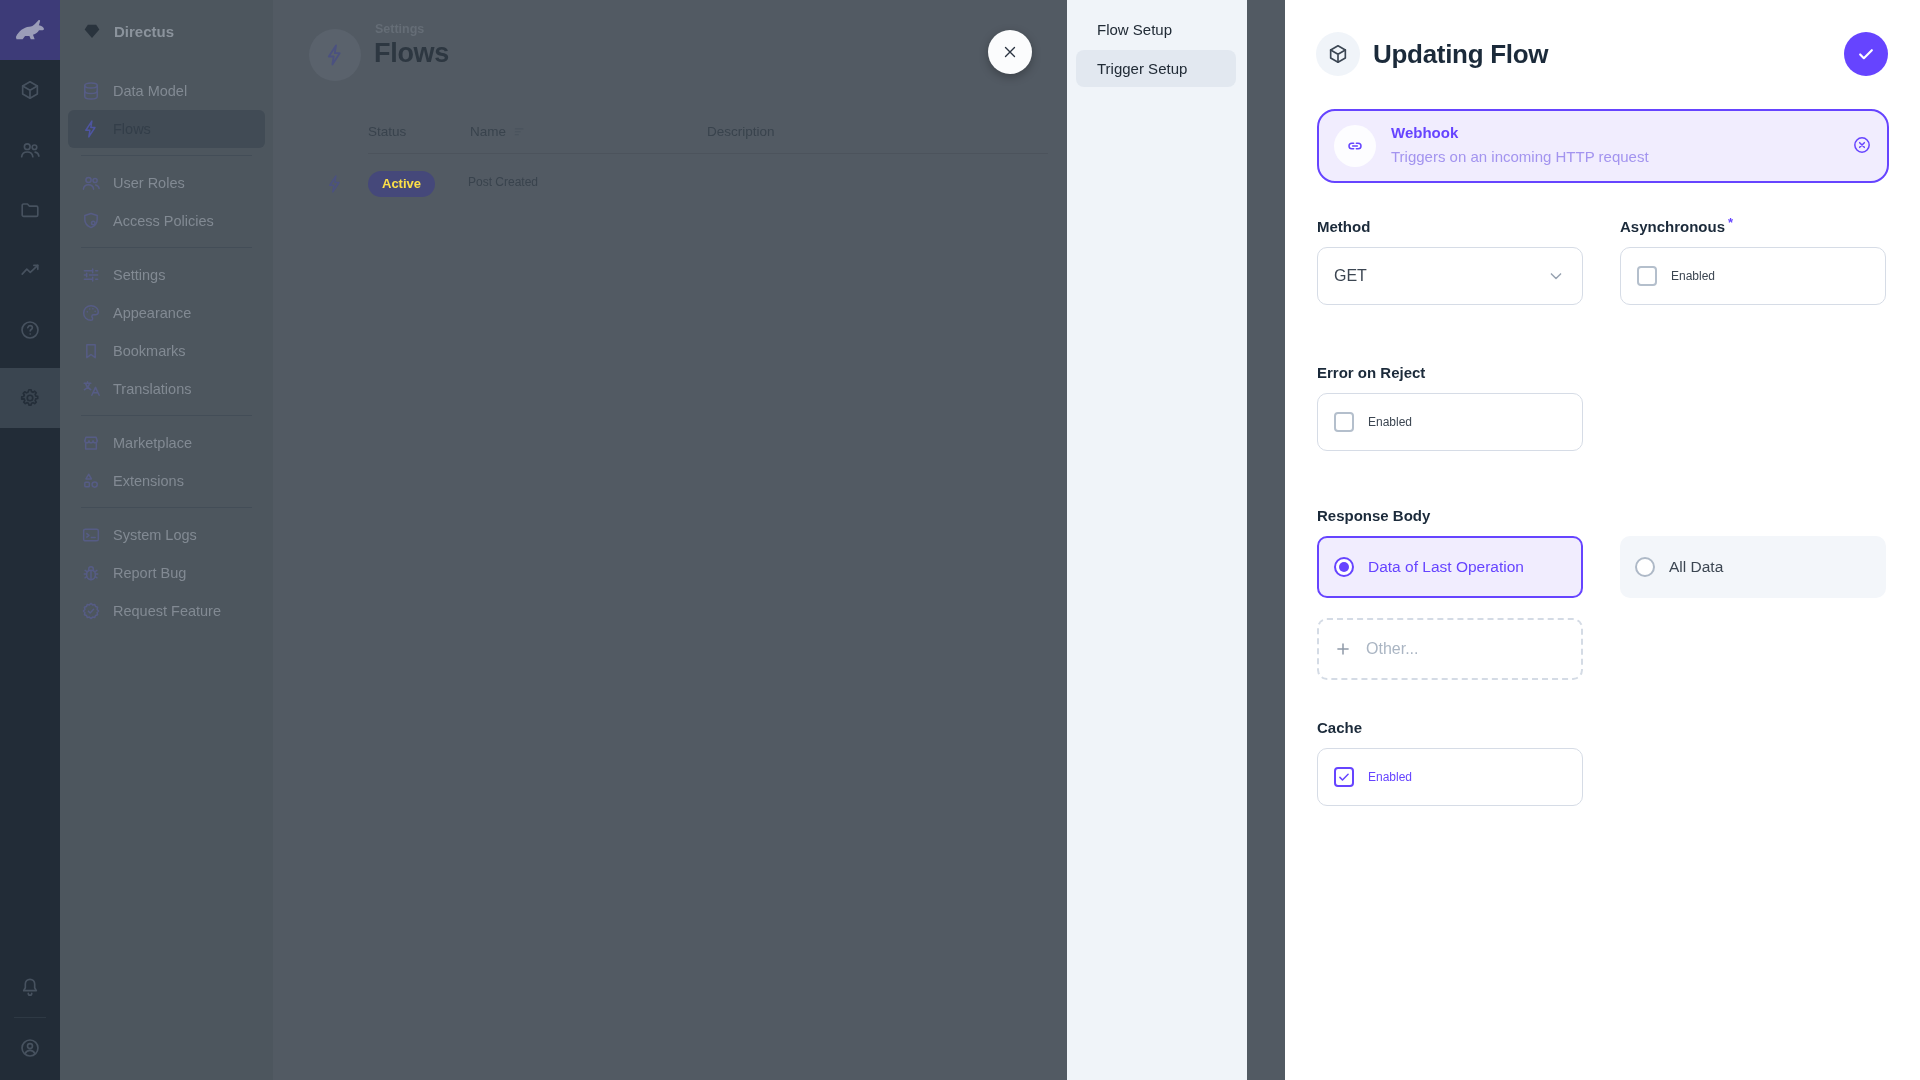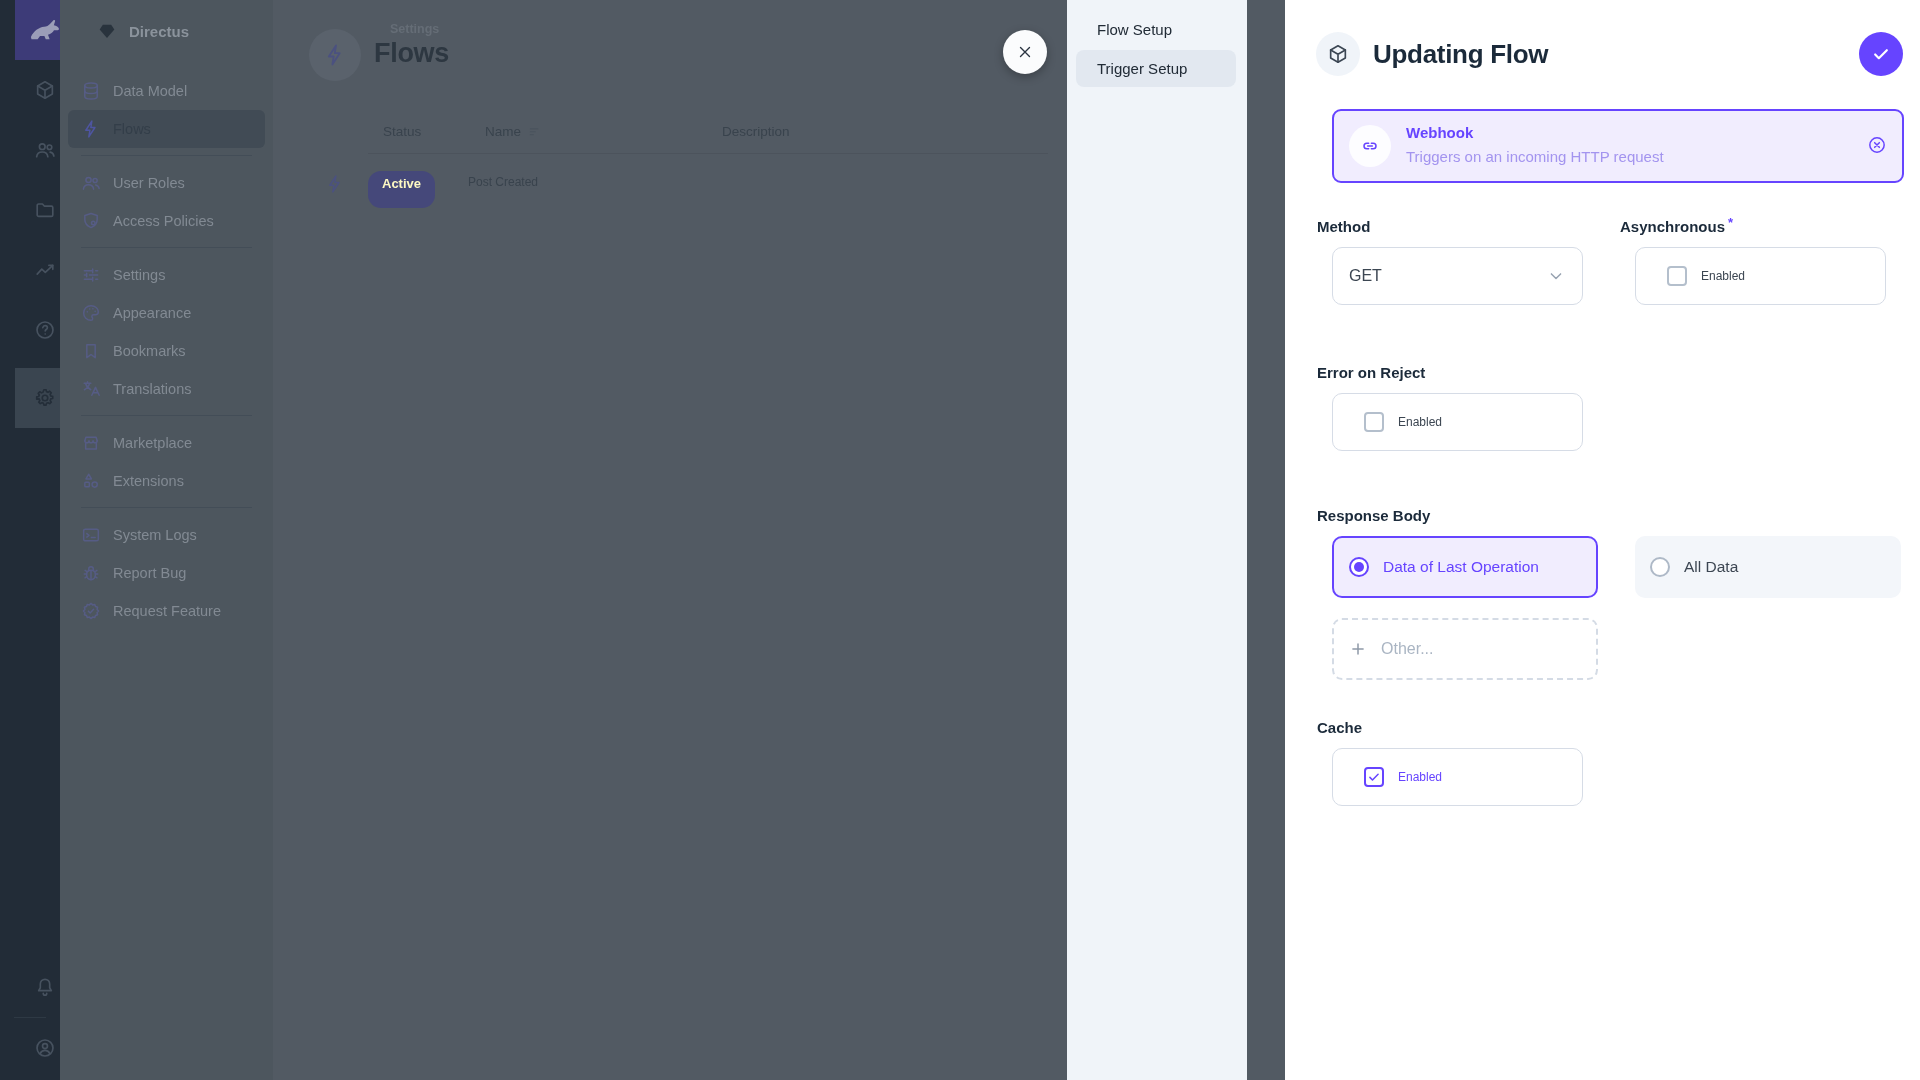--- a/index.html
+++ b/index.html
@@ -2,21 +2,21 @@
 <html><head>
 <meta charset="utf-8">
 <style>
   * { margin:0; padding:0; box-sizing:border-box; }
   html,body { background:#10161d; }
   .screen{
     position:relative; width:1920px; height:1080px; overflow:hidden;
     font-family:"Liberation Sans", sans-serif; background:#525a63;
     -webkit-font-smoothing:antialiased;
   }
-  [data-interactable="true"]{ cursor:pointer;margin-left:15px; }
+  [data-interactable="true"]{ cursor:pointer; }
   .i{ display:inline-flex; align-items:center; justify-content:center; flex:none; }
   .i svg{ width:20px; height:20px; display:block; }
 
   
   .module-bar{ position:absolute; left:0; top:0; width:60px; height:1080px; background:#222c37; z-index:2; }
   .logo-tile{ width:60px; height:60px; background:#3d3b78; display:flex; align-items:center; justify-content:center; color:#9b9db8; }
   .logo-tile .i svg{ width:36px; height:36px; }
   .module-btn{ width:60px; height:60px; display:flex; align-items:center; justify-content:center; color:#47525f; }
   .module-btn .i svg{ width:22px; height:22px; }
   .module-btn.active{ background:#3a4550; color:#242e39; margin-top:8px; }
@@ -40,22 +40,22 @@
   .hdr-circle{ position:absolute; left:36px; top:29px; width:52px; height:52px; border-radius:50%;
     background:#5a626c; display:flex; align-items:center; justify-content:center; color:#4b5180; }
   .hdr-circle .i svg{ width:24px; height:24px; }
   .breadcrumb{ position:absolute; left:102px; top:22px; font-size:12.5px; font-weight:600; color:#656d76; }
   .page-title{ position:absolute; left:101px; top:38px; font-size:27px; font-weight:700; color:#2d3741; letter-spacing:-0.3px; }
   .th{ position:absolute; top:124px; font-size:13.5px; font-weight:400; color:#39434d; display:flex; align-items:center; gap:7px; }
   .th .i{ color:#4a535d; }
   .th .i svg{ width:14px; height:14px; }
   .table-hairline{ position:absolute; left:95px; top:153px; width:680px; height:1px; background:rgba(0,0,0,0.07); }
   .row-bolt{ position:absolute; left:52px; top:174px; color:#4b5180; }
-  .pill{ position:absolute; left:95px; top:171px; height:37px; line-height:26px; padding:0 14px; border-radius:13px;
-    background:#45487a; color:#fef9c3; font-size:13px; font-weight:600; }
+  .pill{ position:absolute; left:95px; top:171px; height:26px; line-height:26px; padding:0 14px; border-radius:13px;
+    background:#45487a; color:#fde047; font-size:13px; font-weight:600; }
   .row-name{ position:absolute; left:195px; top:175px; font-size:12px; font-weight:500; color:#39434d; }
 
   
   .close-btn{ position:absolute; left:988px; top:30px; width:44px; height:44px; border-radius:50%;
     background:#fbfcfd; color:#2a3441; display:flex; align-items:center; justify-content:center;
     box-shadow:0 3px 10px rgba(0,0,0,0.28); z-index:6; }
   .close-btn .i svg{ width:18px; height:18px; }
 
   
   .drawer-nav{ position:absolute; left:1067px; top:0; width:180px; height:1080px; background:#f0f4f9; z-index:4; }
@@ -68,21 +68,21 @@
   .drawer-main{ position:absolute; left:1285px; top:0; width:635px; height:1080px; background:#ffffff; z-index:4; }
   .dm-icon{ position:absolute; left:31px; top:32px; width:44px; height:44px; border-radius:50%;
     background:#f0f4f9; display:flex; align-items:center; justify-content:center; color:#3c4754; }
   .dm-icon .i svg{ width:22px; height:22px; }
   .dm-title{ position:absolute; left:88px; top:39px; font-size:26px; font-weight:700; color:#1b2a3a; letter-spacing:-0.3px; }
   .save-btn{ position:absolute; left:559px; top:32px; width:44px; height:44px; border-radius:50%;
     background:#6644ff; color:#ffffff; display:flex; align-items:center; justify-content:center; }
   .save-btn .i svg{ width:20px; height:20px; stroke-width:2.6px; }
 
   .banner{ position:absolute; left:32px; top:109px; width:572px; height:74px; border:2px solid #6644ff;
-    background:#f1edfe; border-radius:9px; }
+    background:#f1edfe; border-radius:18px; }
   .banner-circle{ position:absolute; left:15px; top:14px; width:42px; height:42px; border-radius:50%;
     background:#fdfdff; display:flex; align-items:center; justify-content:center; color:#6644ff; }
   .banner-title{ position:absolute; left:72px; top:13px; font-size:15px; font-weight:700; color:#6644ff; }
   .banner-sub{ position:absolute; left:72px; top:37px; font-size:15px; color:#a394ef; }
   .banner-dismiss{ position:absolute; right:15px; top:24px; color:#6644ff; }
 
   .field{ position:absolute; width:266px; }
   .c1{ left:32px; } .c2{ left:335px; }
   .f-label{ font-size:15px; font-weight:700; color:#1b2a3a; height:18px; display:flex; gap:3px; }
   .req{ color:#6644ff; font-size:13px; position:relative; top:-3px; }

